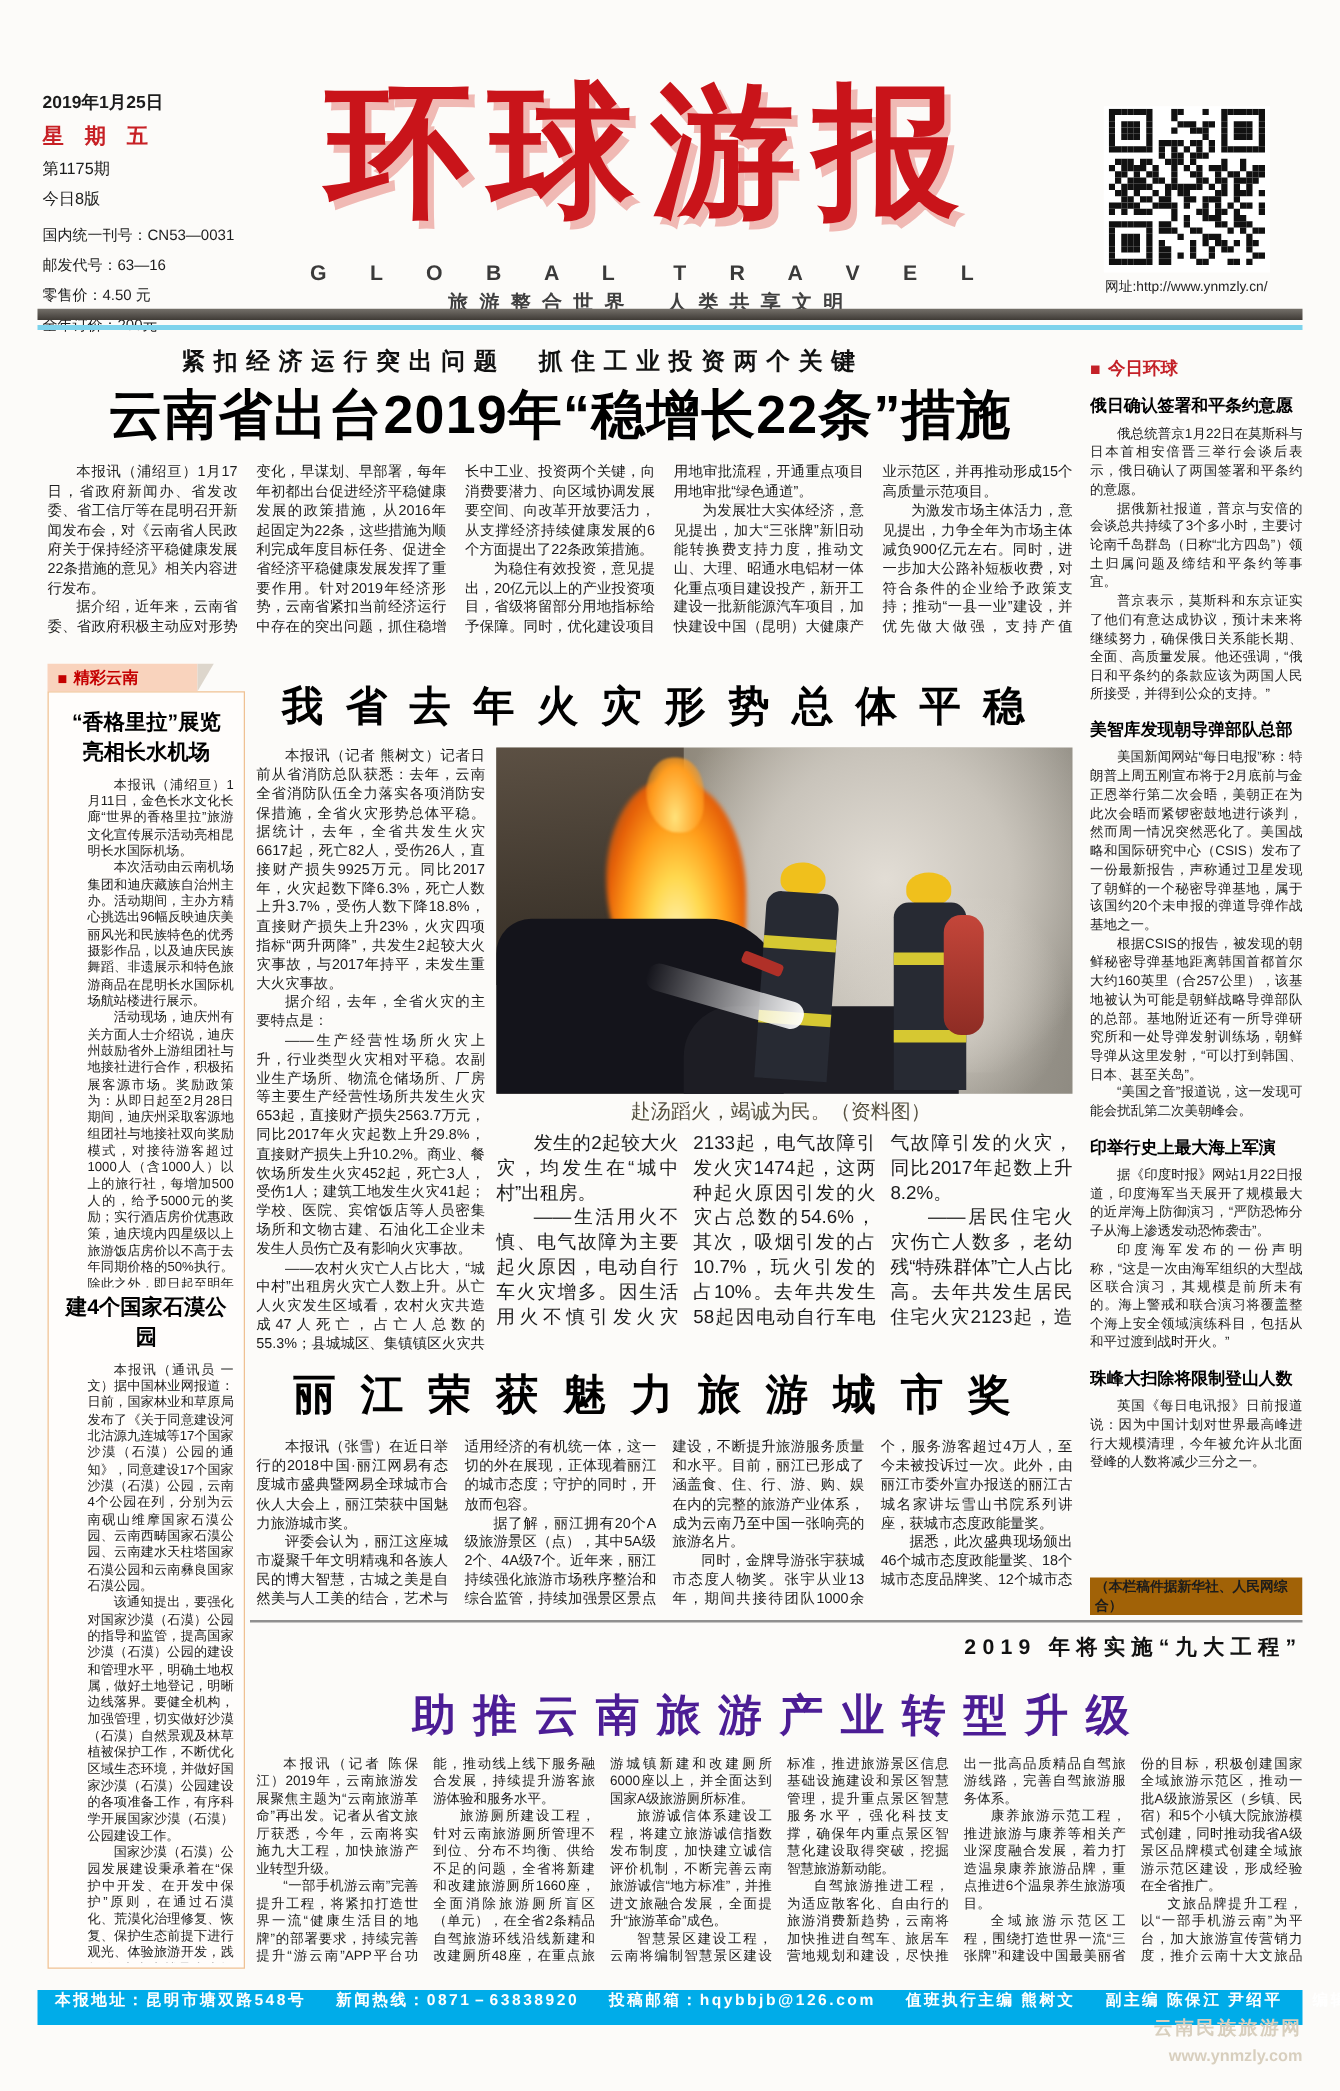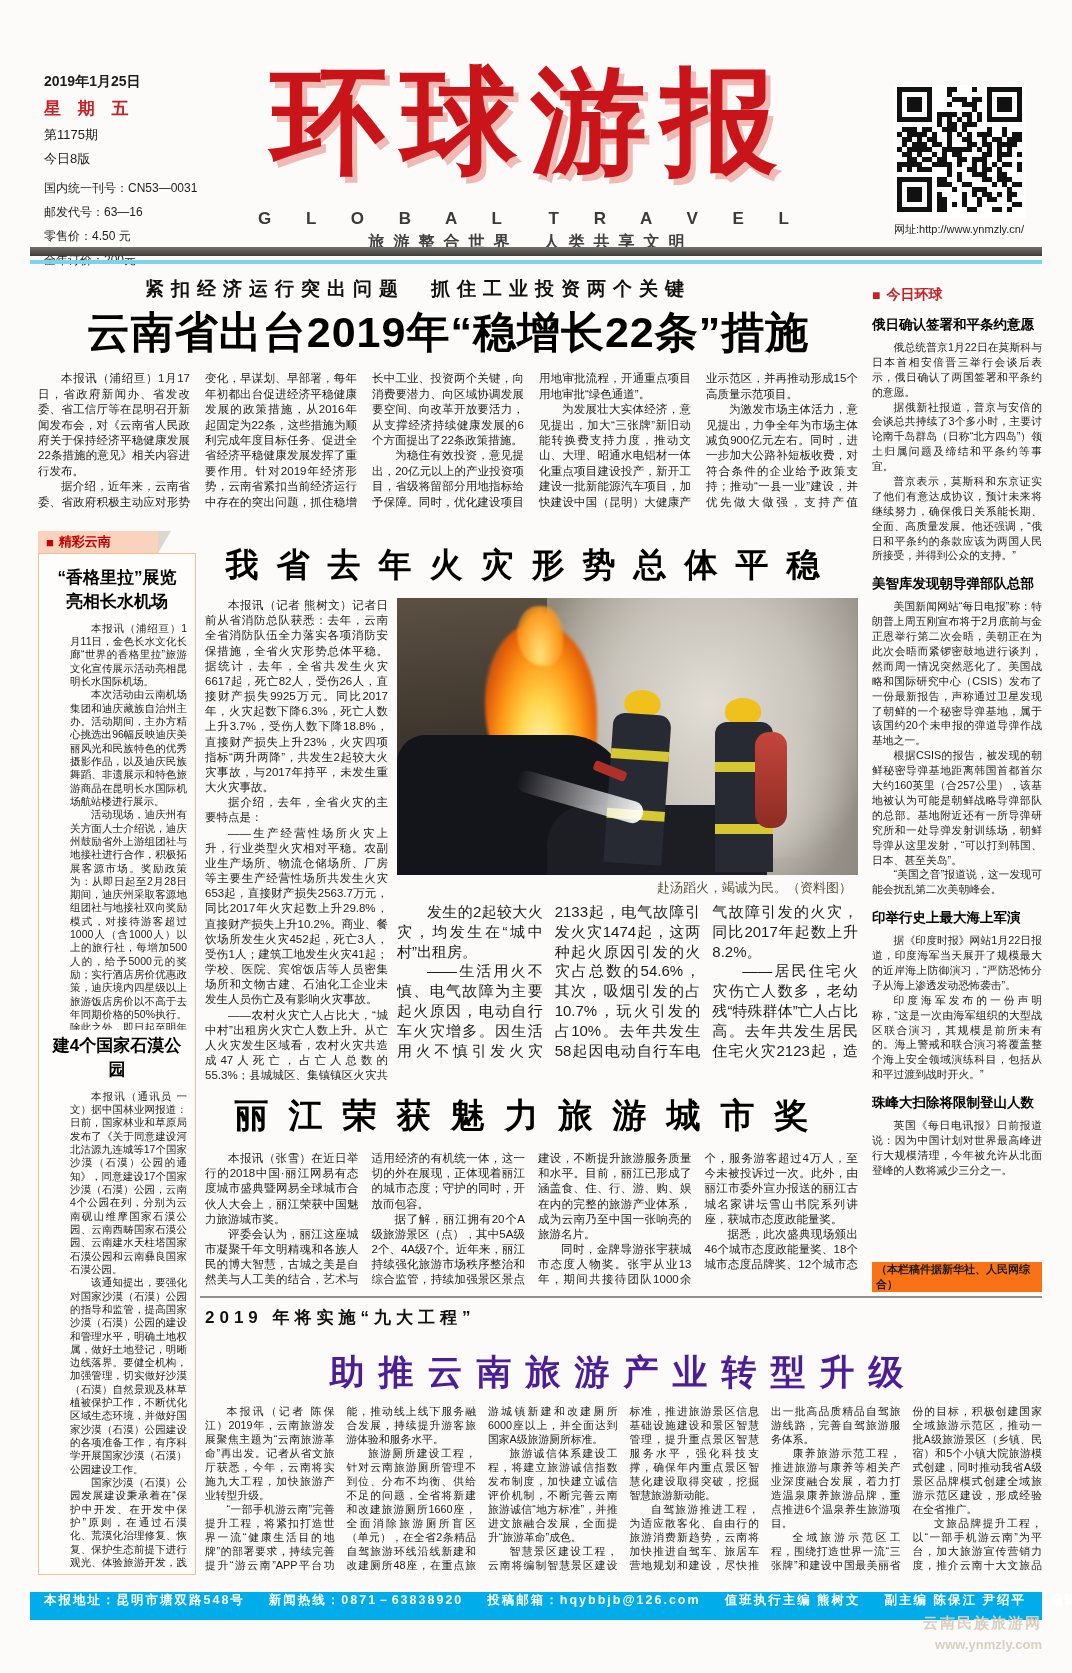--- a/index.html
+++ b/index.html
@@ -1,20 +1,20 @@
 <!DOCTYPE html>
 <html><head>
 <meta charset="utf-8">
 <style>
   html,body{margin:0;padding:0;background:#ffffff;}
   .page{position:relative;width:1072px;height:1673px;background:#fcfbf9;overflow:hidden;
         font-family:"Liberation Sans","DejaVu Sans",sans-serif;color:#1c1c1c;}
 
   
-  .header{position:absolute;top:55px;left:36px;width:1012px;height:192px;}
+  .header{position:absolute;top:55px;left:26px;width:1012px;height:192px;}
   .pubinfo{position:absolute;left:8px;top:18px;width:200px;}
   .pub-date{font-size:14px;font-weight:bold;margin-bottom:6px;}
   .pub-week{font-size:17px;font-weight:bold;color:#c72025;letter-spacing:6px;margin-bottom:6px;}
   .pub-issue,.pub-edition{font-size:13px;margin-bottom:6px;}
   .publines{margin-top:12px;}
   .publines p{margin:0 0 7px 0;font-size:12px;}
   .masthead{position:absolute;left:215px;top:2px;width:560px;text-align:center;
             font-size:116px;line-height:1.12;font-weight:900;color:#c9141a;letter-spacing:14px;
             text-shadow:5px 6px 0 #f0b9b4;white-space:nowrap;}
   .mast-en{position:absolute;left:215px;top:152px;width:560px;text-align:center;
@@ -55,21 +55,21 @@
             white-space:pre-line;margin:4px 0 8px 0;color:#000;}
   .lb-body{font-size:10.5px;line-height:1.27;margin-left:23px;}
   .lb-body p{margin:0;text-indent:2em;text-align:justify;}
 
   
   .fire{position:absolute;top:543px;left:205px;width:653px;height:540px;}
   .fire-head{text-align:center;font-size:33px;font-weight:900;letter-spacing:18px;color:#000;white-space:nowrap;}
   .fire-cols{display:flex;gap:9px;margin-top:10px;}
   .fire-c1{width:183px;height:482px;overflow:hidden;font-size:11.5px;line-height:1.32;}
   .fire-right{flex:1;}
-  .caption{text-align:right;font-size:13px;color:#55503f;margin:4px 6px 5px 0;}
+  .caption{text-align:center;font-size:16px;color:#55503f;margin:4px 6px 5px 0;}
   .fire-below{column-count:3;column-gap:12px;height:162px;overflow:hidden;
               font-size:15px;line-height:1.32;}
 
   
   .photo{position:relative;width:461px;height:277px;overflow:hidden;
          background:linear-gradient(100deg,#6f675c 0%,#8d8679 28%,#b6b1a7 58%,#8f8b82 100%);}
   .ph-wall{position:absolute;left:0;top:0;width:150px;height:190px;
            background:linear-gradient(170deg,#5a4e41 0%,#372f26 70%,#201c16 100%);opacity:.92;}
   .ph-pile{position:absolute;left:0;bottom:-10px;width:230px;height:150px;background:#14141b;
            border-radius:28px 60px 0 0;}
@@ -99,32 +99,32 @@
   
   .lijiang{position:absolute;top:1093px;left:205px;width:653px;height:200px;}
   .lj-head{text-align:center;font-size:34px;font-weight:900;letter-spacing:20px;color:#000;white-space:nowrap;}
   .lj-body{margin-top:12px;column-count:4;column-gap:13px;height:138px;overflow:hidden;
            font-size:11.5px;line-height:1.32;}
 
   .rule2{position:absolute;top:1296px;left:200px;width:842px;height:2px;background:#8f8f8f;}
 
   
   .jiuda{position:absolute;top:1306px;left:205px;width:837px;height:278px;}
-  .jd-kicker{text-align:left;font-size:17px;font-weight:bold;letter-spacing:5px;color:#111;}
+  .jd-kicker{text-align:right;font-size:17px;font-weight:bold;letter-spacing:5px;color:#111;}
   .jd-head{text-align:center;font-size:35px;font-weight:900;letter-spacing:14px;color:#4c1d95;margin-top:20px;white-space:nowrap;}
   .jd-body{margin-top:8px;column-count:6;column-gap:12px;height:182px;overflow:hidden;
            font-size:10.8px;line-height:1.3;}
 
   
   .world{position:absolute;top:272px;left:872px;width:170px;height:1022px;overflow:hidden;}
   .w-label{color:#c42128;font-size:14px;font-weight:bold;display:flex;align-items:center;gap:6px;margin:14px 0 6px 0;}
   .w-item-title{font-size:13.5px;font-weight:900;color:#000;margin:12px 0 6px 0;}
   .w-body{font-size:10.8px;line-height:1.38;}
   .w-body p{margin:0;text-indent:2em;text-align:justify;}
-  .w-credit{position:absolute;bottom:2px;right:0;background:#f97316;font-size:11px;font-weight:bold;padding-left:4px;}
+  .w-credit{position:absolute;bottom:2px;right:0;background:#a16207;font-size:11px;font-weight:bold;padding-left:4px;}
 
   
   .footer{position:absolute;top:1592px;left:30px;width:1012px;height:28px;background:#00ace9;
           display:flex;align-items:flex-start;gap:24px;padding:0 14px;box-sizing:border-box;}
   .footer span{color:#fff;font-size:12.5px;font-weight:bold;letter-spacing:2px;white-space:nowrap;}
   .watermark{position:absolute;top:1612px;left:880px;width:162px;text-align:right;color:#d8cfbe;
              font-weight:bold;line-height:1.5;}
   .wm1{font-size:15px;letter-spacing:2px;}
   .wm2{font-size:13px;}
 </style>

